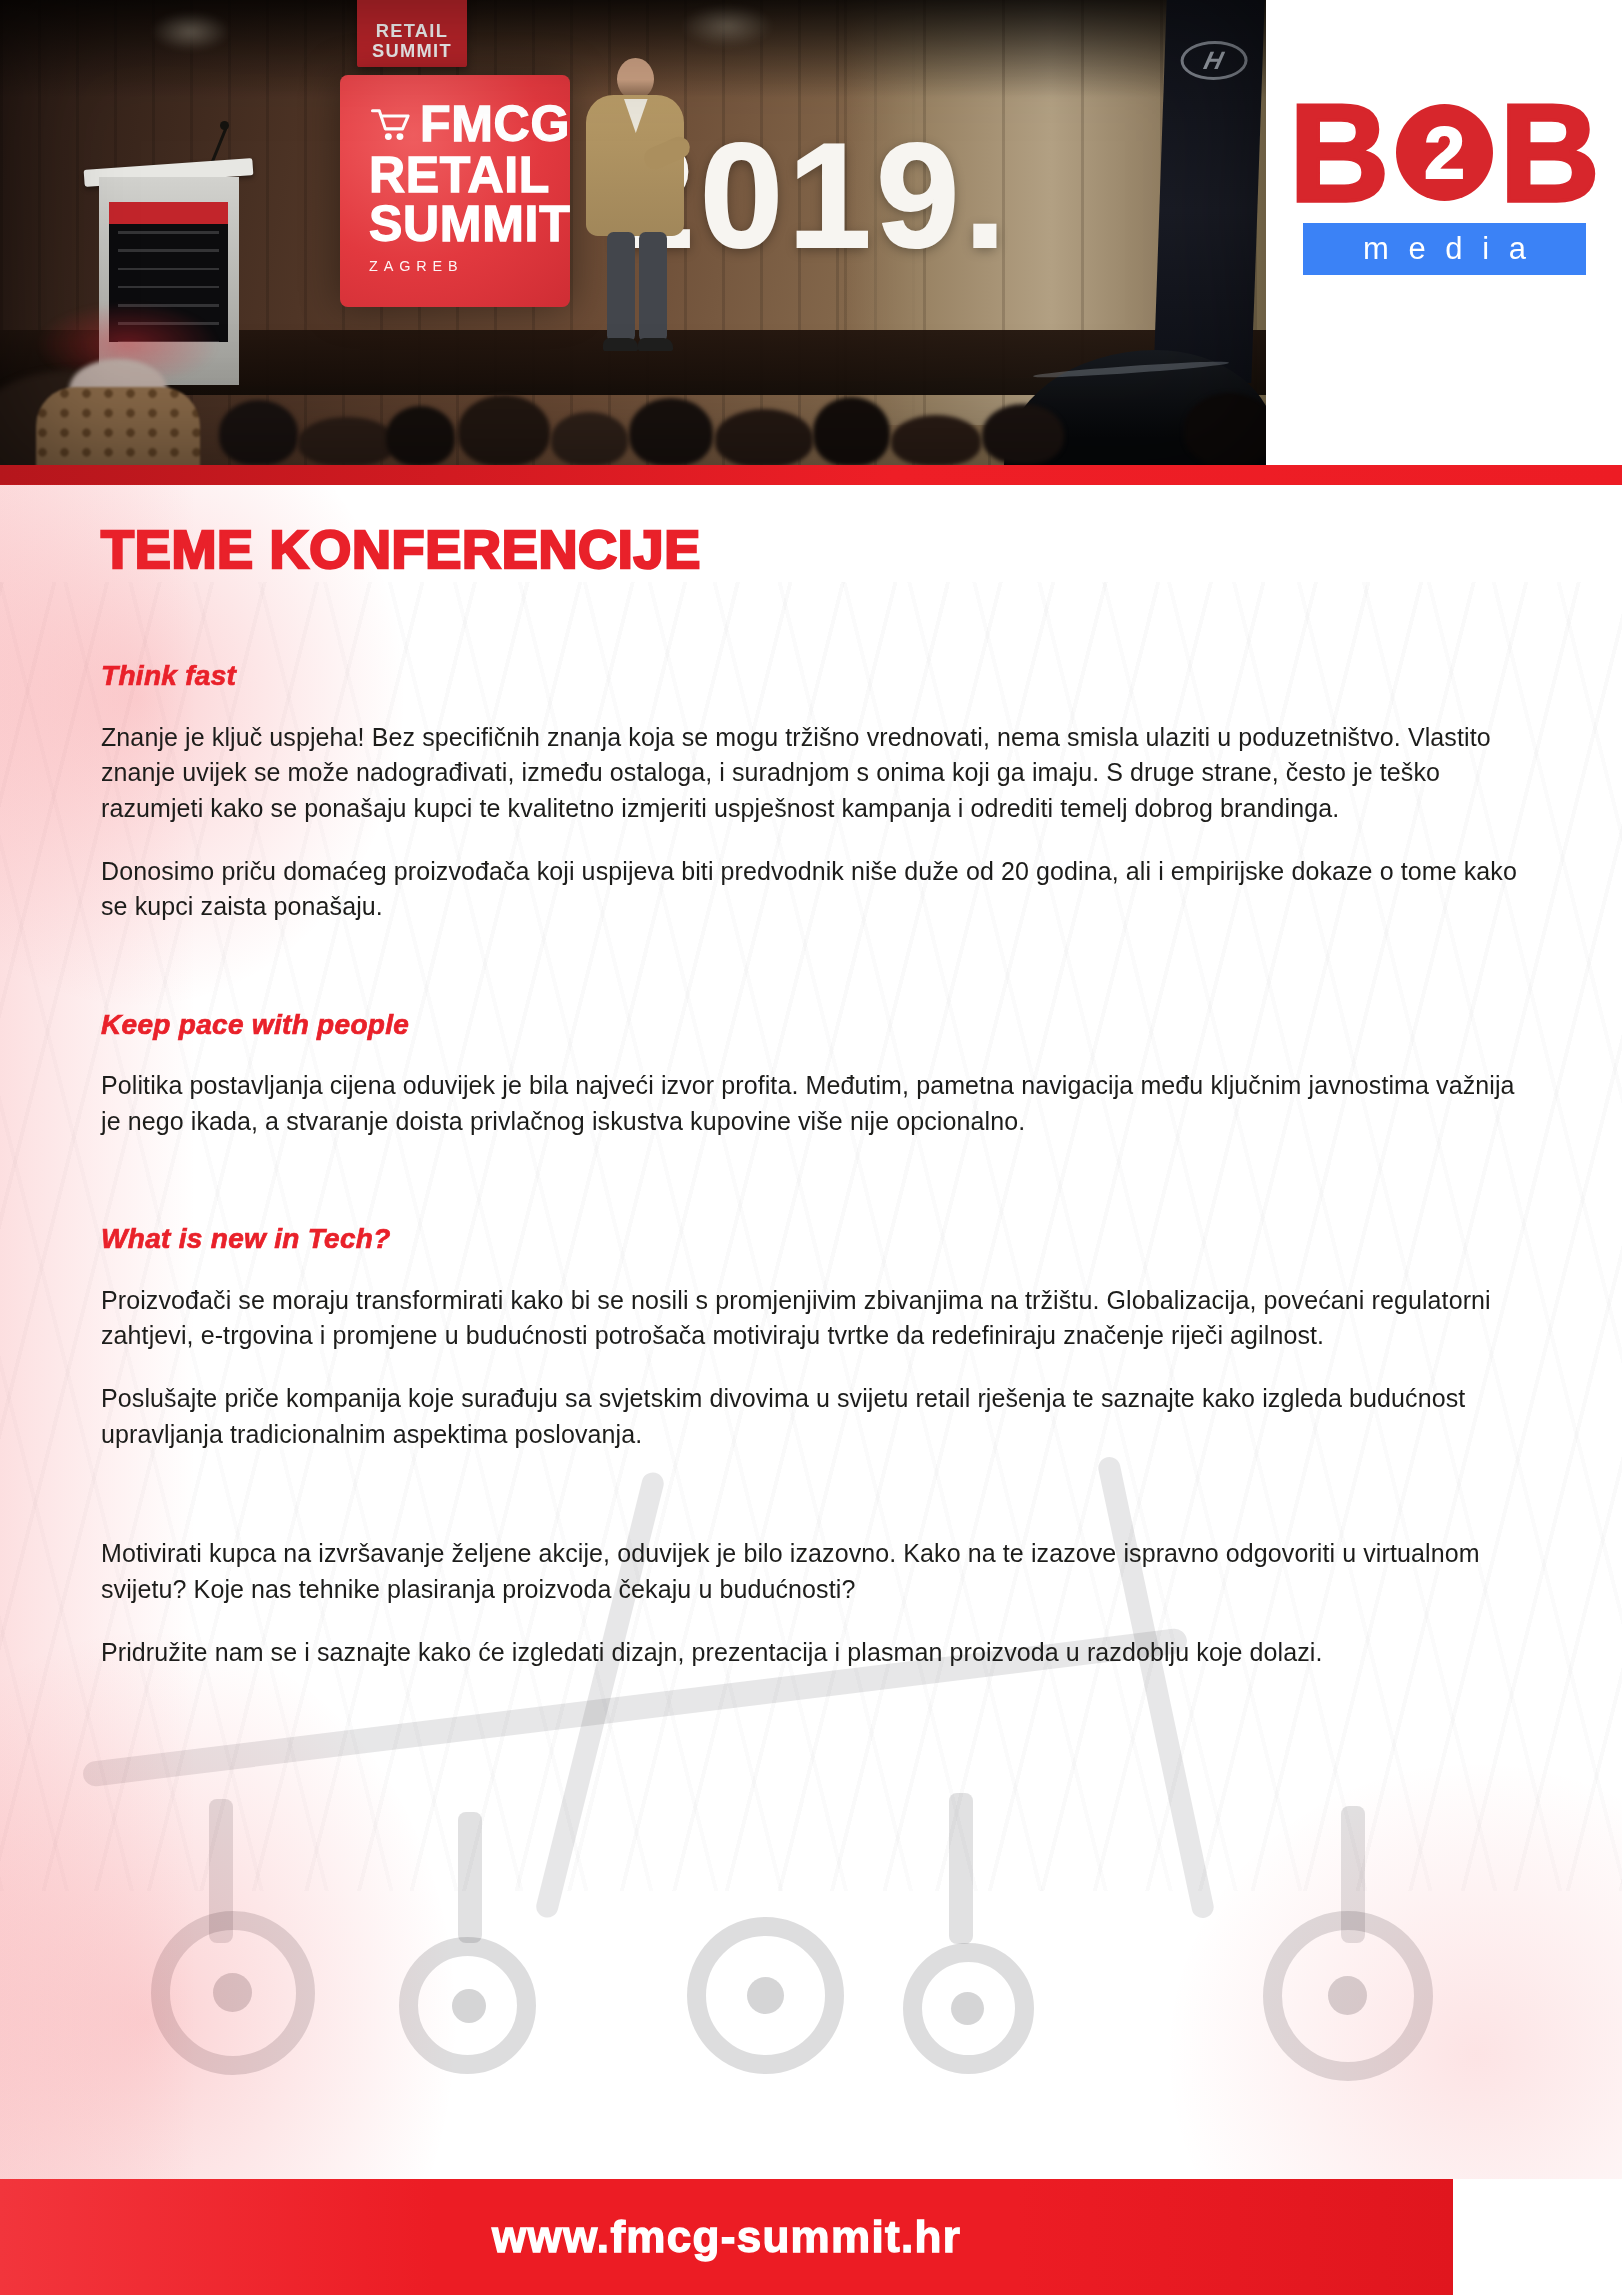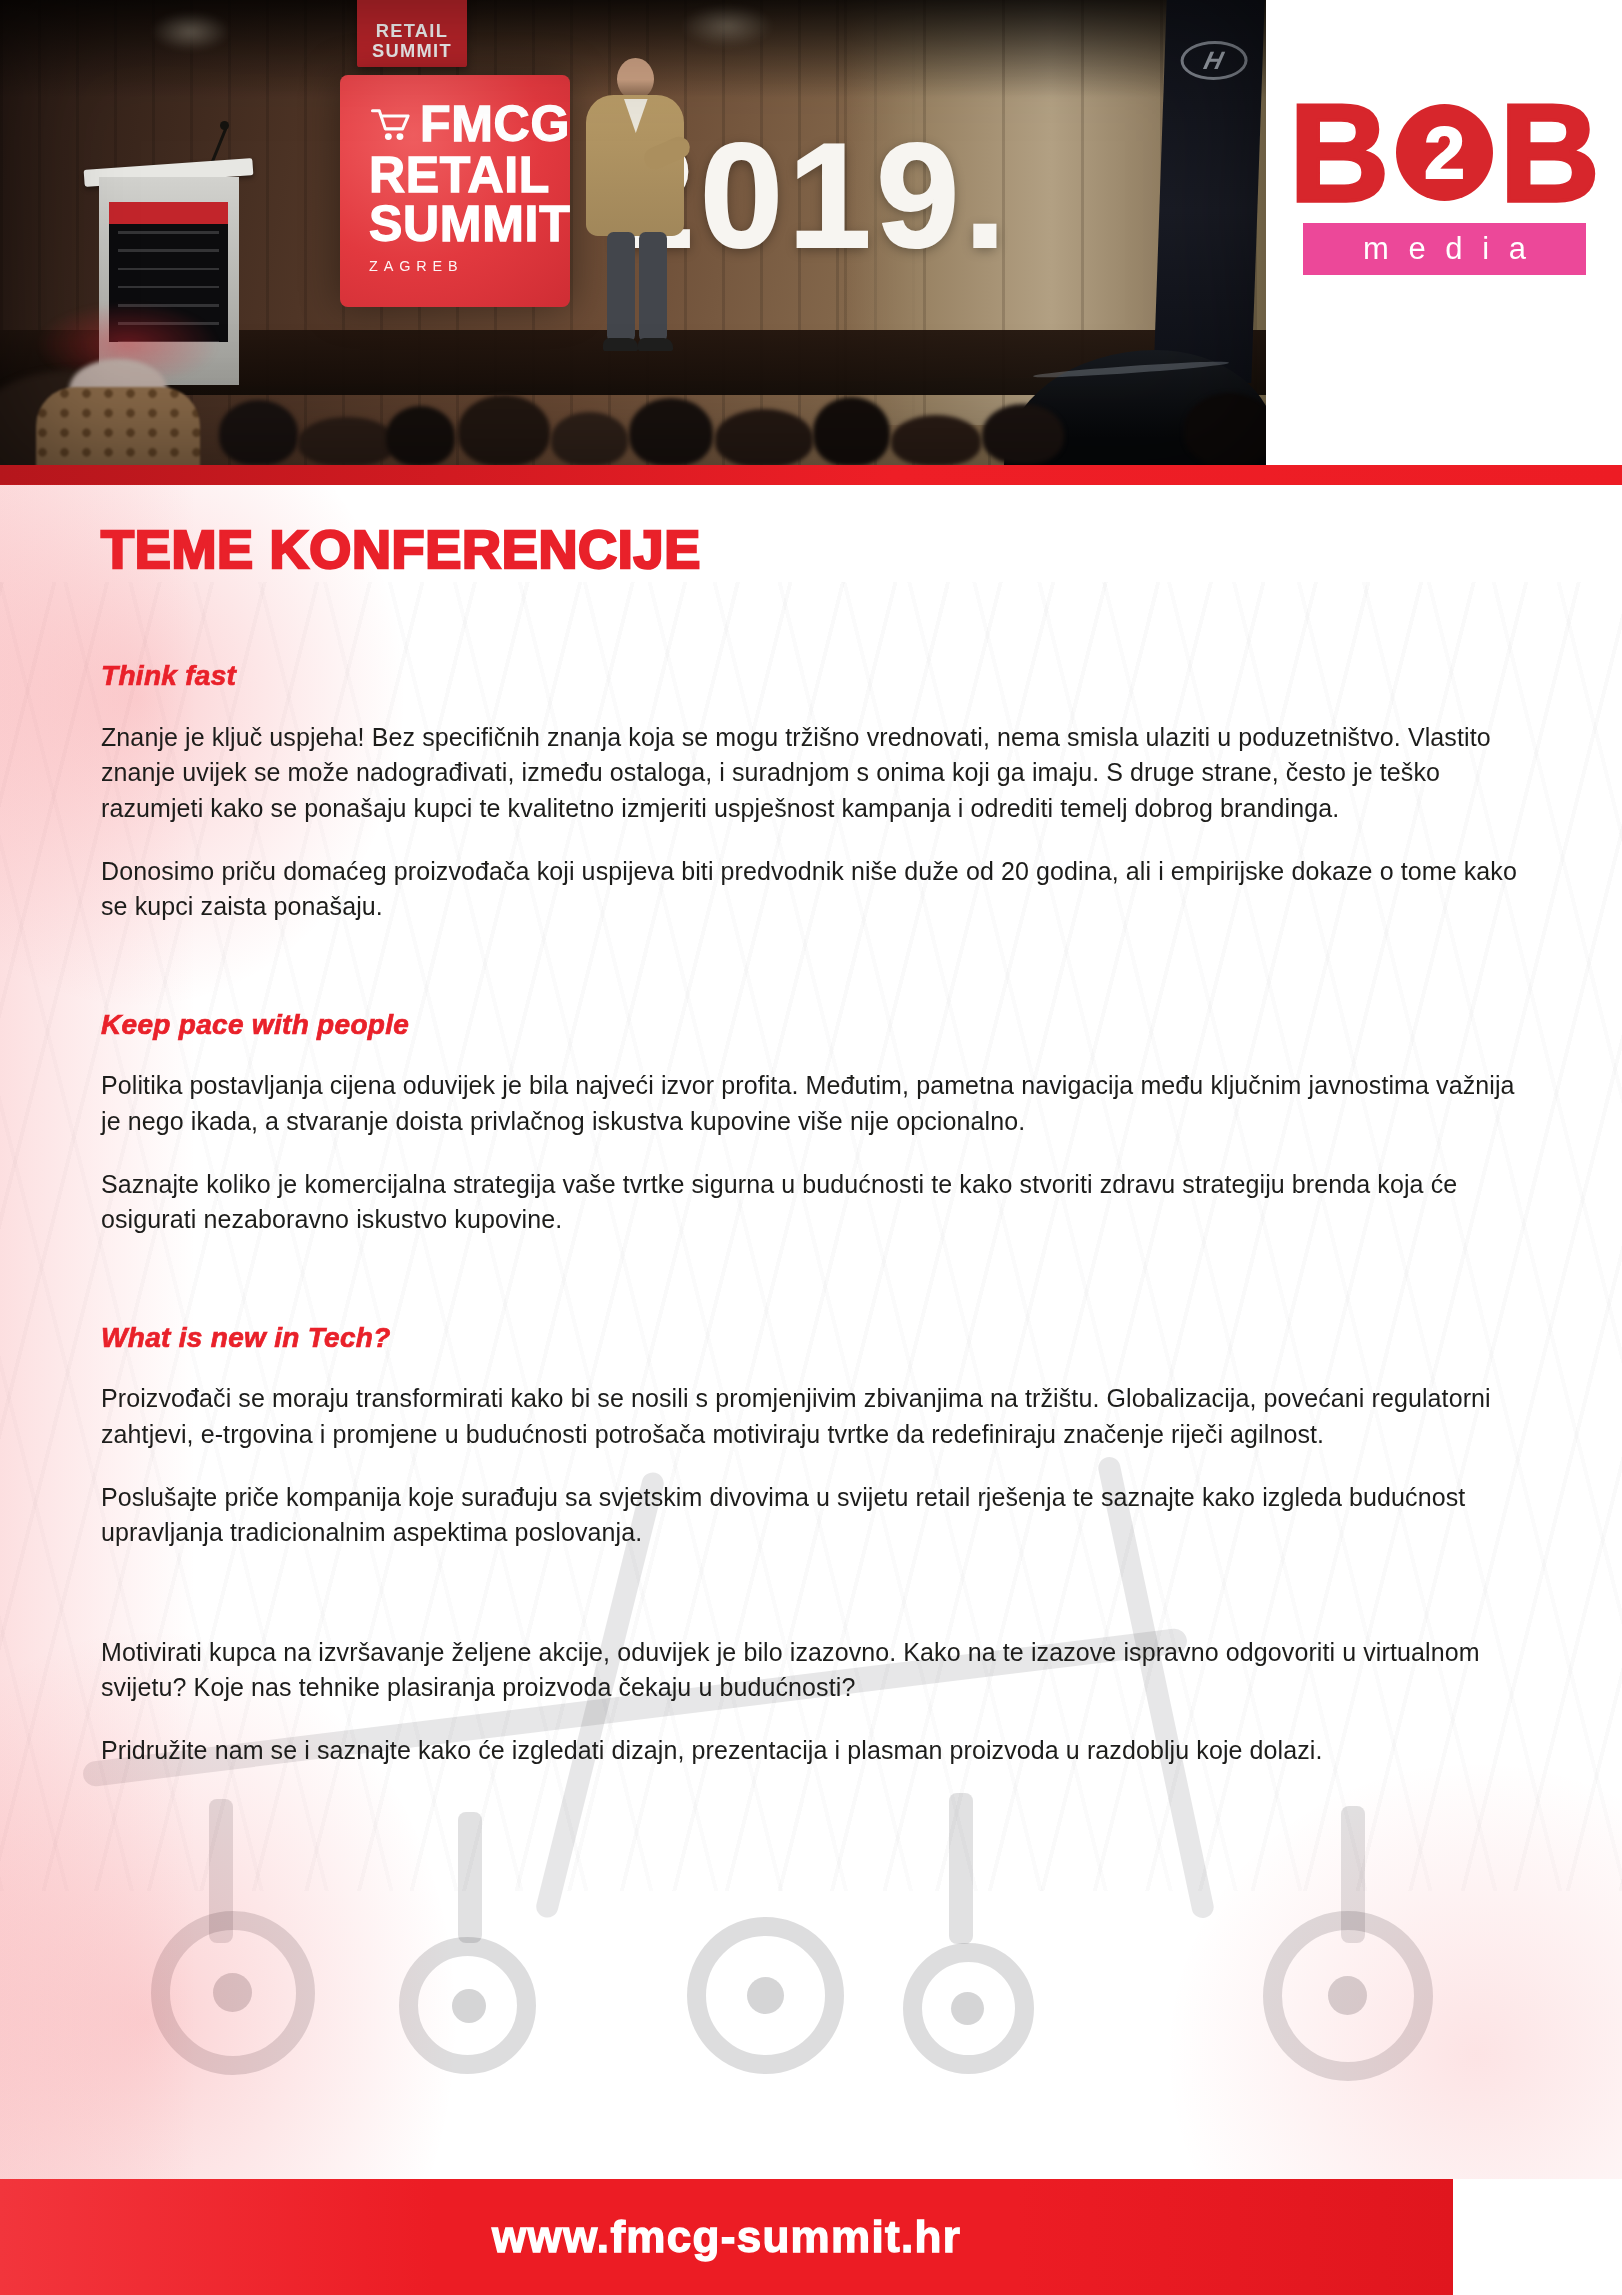--- a/index.html
+++ b/index.html
@@ -98,21 +98,21 @@
 
   
   .logo-area { position:absolute; left:1266px; top:0; width:357px; height:465px; background:#fff;
     display:flex; flex-direction:column; align-items:center; padding-top:97px; }
   .b2b-row { display:flex; align-items:center; }
   .b2b-letter { font-size:139px; font-weight:700; color:#d7262c; line-height:.8;
     -webkit-text-stroke:3.3px #d7262c; }
   .b2b-circle { width:97px; height:97px; border-radius:50%; background:#d7262c; margin:0 6.5px;
     display:flex; align-items:center; justify-content:center; }
   .b2b-circle span { color:#fff; font-size:73px; font-weight:700; -webkit-text-stroke:2px #fff; line-height:1; }
-  .media-bar { margin-top:14.4px; width:283px; height:52px; background:#ec4899; color:#fff;
+  .media-bar { margin-top:14.4px; width:283px; height:52px; background:#3b82f6; color:#fff;
     display:flex; align-items:center; justify-content:center; font-size:31px;
     letter-spacing:19.6px; padding-left:19.6px; }
 
   
   .red-divider { position:absolute; top:465px; left:0; width:1623px; height:19.6px;
     background:linear-gradient(90deg,#b5161c,#ee1e26 55%,#ed1c24); }
 
   
   .content { position:absolute; top:484px; left:0; width:1623px; height:1695px; overflow:hidden; }
   .deco { position:absolute; pointer-events:none; }
@@ -282,21 +282,20 @@
 
       <section class="topic">
         <h2>Think fast</h2>
         <p>Znanje je ključ uspjeha! Bez specifičnih znanja koja se mogu tržišno vrednovati, nema smisla ulaziti u poduzetništvo. Vlastito znanje uvijek se može nadograđivati, između ostaloga, i suradnjom s onima koji ga imaju. S druge strane, često je teško razumjeti kako se ponašaju kupci te kvalitetno izmjeriti uspješnost kampanja i odrediti temelj dobrog brandinga.</p>
         <p>Donosimo priču domaćeg proizvođača koji uspijeva biti predvodnik niše duže od 20 godina, ali i empirijske dokaze o tome kako se kupci zaista ponašaju.</p>
       </section>
 
       <section class="topic">
         <h2>Keep pace with people</h2>
         <p>Politika postavljanja cijena oduvijek je bila najveći izvor profita. Međutim, pametna navigacija među ključnim javnostima važnija je nego ikada, a stvaranje doista privlačnog iskustva kupovine više nije opcionalno.</p>
-        <p>Saznajte koliko je komercijalna strategija vaše tvrtke sigurna u budućnosti te kako stvoriti zdravu strategiju brenda koja će osigurati nezaboravno iskustvo kupovine.</p>
       </section>
 
       <section class="topic">
         <h2>What is new in Tech?</h2>
         <p>Proizvođači se moraju transformirati kako bi se nosili s promjenjivim zbivanjima na tržištu. Globalizacija, povećani regulatorni zahtjevi, e-trgovina i promjene u budućnosti potrošača motiviraju tvrtke da redefiniraju značenje riječi agilnost.</p>
         <p>Poslušajte priče kompanija koje surađuju sa svjetskim divovima u svijetu retail rješenja te saznajte kako izgleda budućnost upravljanja tradicionalnim aspektima poslovanja.</p>
       </section>
 
       <section class="topic">
         <p>Motivirati kupca na izvršavanje željene akcije, oduvijek je bilo izazovno. Kako na te izazove ispravno odgovoriti u virtualnom svijetu? Koje nas tehnike plasiranja proizvoda čekaju u budućnosti?</p>

